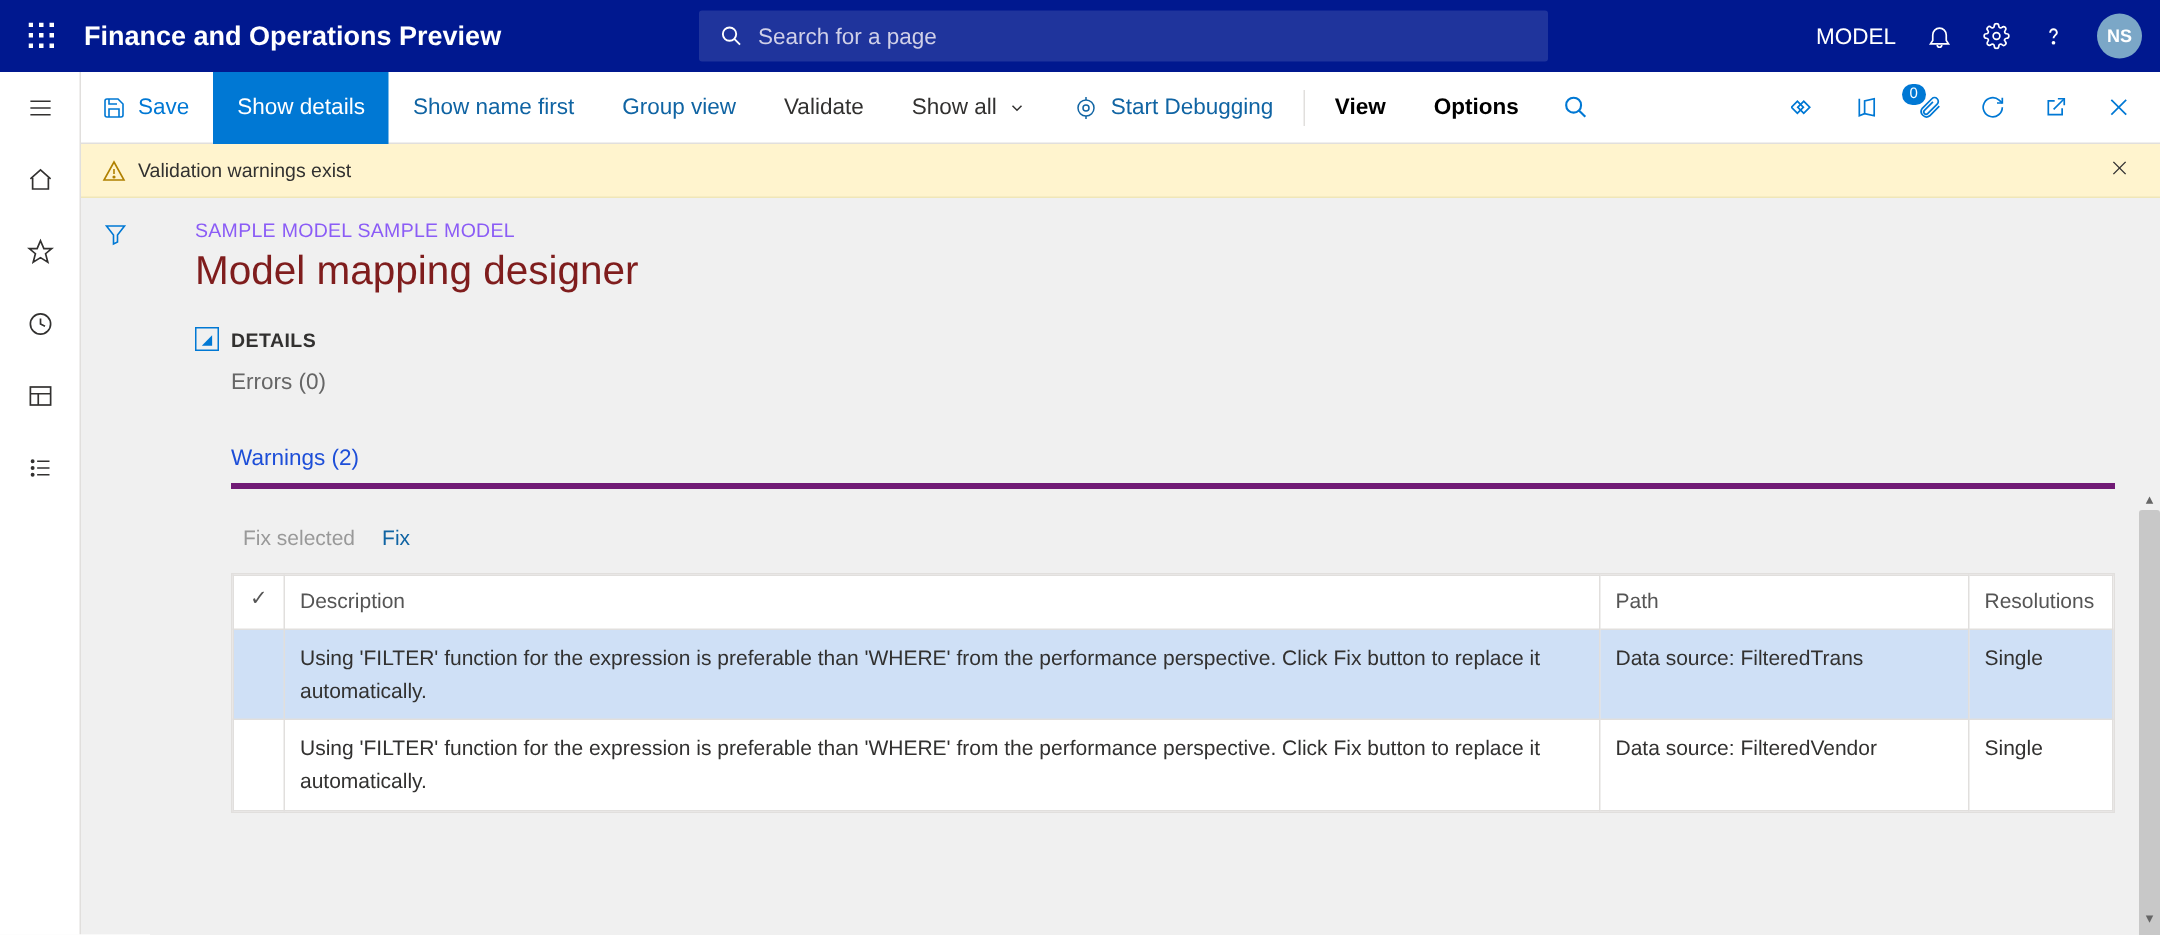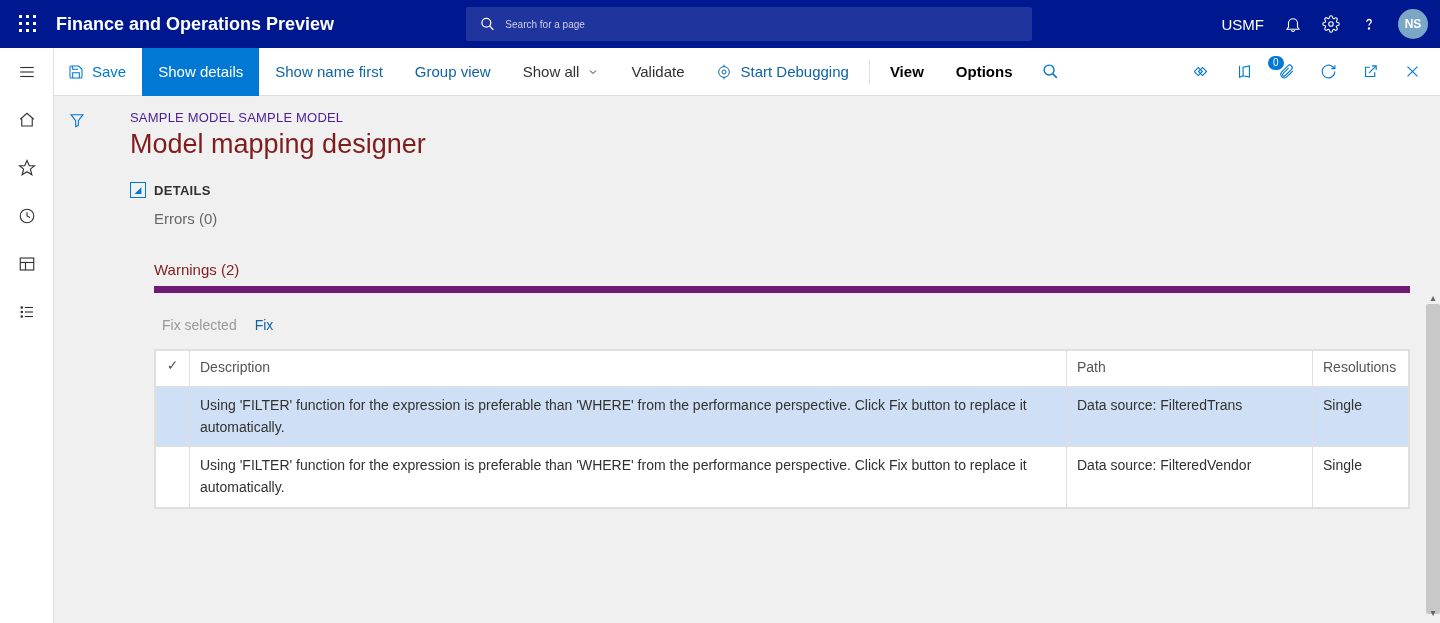--- a/index.html
+++ b/index.html
@@ -7,21 +7,21 @@
   body { display: flex; flex-direction: column; width: 1440px; height: 623px; overflow: hidden; }
 
   
   .topbar { height: 48px; background: #00188f; color: #fff; display: flex; align-items: center; padding: 0 8px; }
   .waffle { width: 40px; height: 48px; display: flex; align-items: center; justify-content: center; cursor: pointer; }
   .waffle svg { width: 18px; height: 18px; }
   .app-title { font-size: 18px; font-weight: 600; margin-left: 8px; }
   .search-wrap { flex: 0 0 566px; margin-left: 132px; }
   .search-box { display: flex; align-items: center; background: rgba(255,255,255,0.12); border-radius: 2px; height: 34px; padding: 0 14px; }
   .search-box svg { width: 16px; height: 16px; margin-right: 10px; }
-  .search-input { background: transparent; border: none; outline: none; color: #fff; font-size: 10px; width: 100%; }
+  .search-input { background: transparent; border: none; outline: none; color: #fff; font-size: 15px; width: 100%; }
   .search-input::placeholder { color: #d0d0e8; }
   .topbar-right { margin-left: auto; display: flex; align-items: center; gap: 20px; padding-right: 4px; }
   .top-company { font-size: 15px; font-weight: 400; }
   .top-icon { width: 40px; height: 48px; display: flex; align-items: center; justify-content: center; cursor: pointer; }
   .top-icon svg { width: 18px; height: 18px; }
   .avatar { width: 30px; height: 30px; border-radius: 50%; background: #7ba7c7; color: #fff; display: flex; align-items: center; justify-content: center; font-size: 12px; font-weight: 600; cursor: pointer; }
 
   
   .body-row { display: flex; flex: 1; min-height: 0; }
   .nav-rail { width: 54px; border-right: 1px solid #e1dfdd; background: #fff; display: flex; flex-direction: column; align-items: center; padding-top: 0; }
@@ -52,30 +52,30 @@
   .warn-close { margin-left: auto; cursor: pointer; padding: 6px; }
   .warn-close svg { width: 14px; height: 14px; }
 
   
   .content-area { flex: 1; display: flex; min-height: 0; background: #f0f0f0; }
   .filter-rail { width: 46px; display: flex; flex-direction: column; align-items: center; padding-top: 8px;}
   .filter-btn { width: 32px; height: 32px; display: flex; align-items: center; justify-content: center; cursor: pointer; color: #0078d4; }
   .filter-btn svg { width: 16px; height: 16px; }
 
   .content-main { flex: 1; padding: 14px 30px 0 30px; overflow: auto; position: relative; background: #f0f0f0; }
-  .breadcrumb { font-size: 13px; color: #4c1d95; letter-spacing: 0.2px; margin-bottom: 4px; }
+  .breadcrumb { font-size: 13px; color: #8b5cf6; letter-spacing: 0.2px; margin-bottom: 4px; }
   .page-title { font-size: 27px; font-weight: 400; color: #7f1d1d; margin-bottom: 22px; }
 
   .details-header { display: flex; align-items: center; gap: 8px; margin-bottom: 12px; }
   .details-toggle { width: 16px; height: 16px; border: 1px solid #0078d4; display: flex; align-items: center; justify-content: center; cursor: pointer; color: #0078d4; font-size: 9px; line-height: 1; }
   .details-label { font-size: 13px; font-weight: 600; letter-spacing: 0.3px; }
 
   .tabs { display: flex; gap: 26px; margin-left: 24px; margin-bottom: 24px; flex-direction: column; }
   .tab { font-size: 15px; color: #666; padding-bottom: 8px; cursor: pointer; }
-  .tab.active { color: #7f1d1d; border-bottom: 7px solid #701a75; }
+  .tab.active { color: #1d4ed8; border-bottom: 4px solid #701a75; }
 
   .table-toolbar { display: flex; gap: 18px; margin-left: 32px; margin-bottom: 16px; font-size: 14px; }
   .tool-disabled { color: #999; }
   .tool-link { color: #1064a3; cursor: pointer; }
 
   .grid { border: 1px solid #e1dfdd; background: #fff; margin-left: 24px; }
   .grid table { width: 100%; border-collapse: collapse; table-layout: fixed; }
   .grid th, .grid td { text-align: left; padding: 8px 10px; font-size: 14px; border: 1px solid #e1dfdd; vertical-align: top; }
   .grid th { font-weight: 400; color: #555; background: #fff; height: 36px; }
   .grid th.chk, .grid td.chk { width: 34px; text-align: center; padding: 6px 0; }
@@ -112,21 +112,21 @@
   <div class="search-wrap">
     <div class="search-box">
       <svg viewBox="0 0 24 24" fill="none" stroke="#fff" stroke-width="2">
           <circle cx="10" cy="10" r="7"></circle>
           <line x1="21" y1="21" x2="15" y2="15"></line>
         </svg>
       <input class="search-input" placeholder="Search for a page" style="">
     </div>
   </div>
   <div class="topbar-right">
-    <span class="top-company">USMF</span>
+    <span class="top-company">MODEL</span>
     <div class="top-icon" style="width:auto">
       <svg viewBox="0 0 24 24" fill="none" stroke="#fff" stroke-width="1.5">
           <path d="M18 16v-5a6 6 0 10-12 0v5l-2 3h16l-2-3z"></path>
           <path d="M10 20a2 2 0 004 0"></path>
         </svg>
     </div>
     <div class="top-icon" style="width:auto">
       <svg viewBox="0 0 24 24" fill="none" stroke="#fff" stroke-width="1.5">
           <circle cx="12" cy="12" r="3"></circle>
           <path d="M19.4 15a1.7 1.7 0 00.34 1.87l.06.06a2 2 0 11-2.83 2.83l-.06-.06a1.7 1.7 0 00-1.87-.34 1.7 1.7 0 00-1 1.56V21a2 2 0 01-4 0v-.09a1.7 1.7 0 00-1-1.56 1.7 1.7 0 00-1.87.34l-.06.06a2 2 0 11-2.83-2.83l.06-.06a1.7 1.7 0 00.34-1.87 1.7 1.7 0 00-1.56-1H3a2 2 0 010-4h.09a1.7 1.7 0 001.56-1 1.7 1.7 0 00-.34-1.87l-.06-.06a2 2 0 112.83-2.83l.06.06a1.7 1.7 0 001.87.34h0a1.7 1.7 0 001-1.56V3a2 2 0 014 0v.09a1.7 1.7 0 001 1.56 1.7 1.7 0 001.87-.34l.06-.06a2 2 0 112.83 2.83l-.06.06a1.7 1.7 0 00-.34 1.87v0a1.7 1.7 0 001.56 1H21a2 2 0 010 4h-.09a1.7 1.7 0 00-1.56 1z"></path>
@@ -202,27 +202,27 @@
       <button class="action-btn active">
         <span>Show details</span>
       </button>
       <div class="action-link">
         <span>Show name first</span>
       </div>
       <div class="action-link">
         <span>Group view</span>
       </div>
       <button class="action-btn">
+        <span>Validate</span>
+      </button>
+      <button class="action-btn">
         <span>Show all</span>
         <svg width="12" height="12" viewBox="0 0 24 24" fill="none" stroke="#323130" stroke-width="2">
             <polyline points="6 9 12 15 18 9"></polyline>
           </svg>
-      </button>
-      <button class="action-btn">
-        <span>Validate</span>
       </button>
       <button class="action-btn blue-link">
         <svg width="16" height="16" viewBox="0 0 24 24" fill="none" stroke="#1064a3" stroke-width="1.5">
             <circle cx="12" cy="12" r="3"></circle>
             <circle cx="12" cy="12" r="8"></circle>
             <line x1="12" y1="1" x2="12" y2="4"></line>
             <line x1="12" y1="20" x2="12" y2="23"></line>
           </svg>
         <span>Start Debugging</span>
       </button>
@@ -273,20 +273,34 @@
         </div>
         <div class="mini-icon">
           <svg viewBox="0 0 24 24" fill="none" stroke="#0078d4" stroke-width="1.6">
               <line x1="5" y1="5" x2="19" y2="19"></line>
               <line x1="19" y1="5" x2="5" y2="19"></line>
             </svg>
         </div>
       </div>
     </div>
 
+    <div class="warn-strip">
+      <svg class="tri" viewBox="0 0 24 24" fill="none" stroke="#b08000" stroke-width="1.6">
+          <path d="M12 3l10 18H2L12 3z"></path>
+          <line x1="12" y1="10" x2="12" y2="15"></line>
+          <circle cx="12" cy="18" r="0.8" fill="#b08000"></circle>
+        </svg>
+      <span>Validation warnings exist</span>
+      <div class="warn-close">
+        <svg viewBox="0 0 24 24" fill="none" stroke="#323130" stroke-width="1.6">
+            <line x1="5" y1="5" x2="19" y2="19"></line>
+            <line x1="19" y1="5" x2="5" y2="19"></line>
+          </svg>
+      </div>
+    </div>
 
     <div class="content-area">
       <div class="filter-rail">
         <div class="filter-btn">
           <svg viewBox="0 0 24 24" fill="none" stroke="#0078d4" stroke-width="1.6">
               <polygon points="3 4 21 4 14 13 14 20 10 22 10 13 3 4"></polygon>
             </svg>
         </div>
       </div>
 

